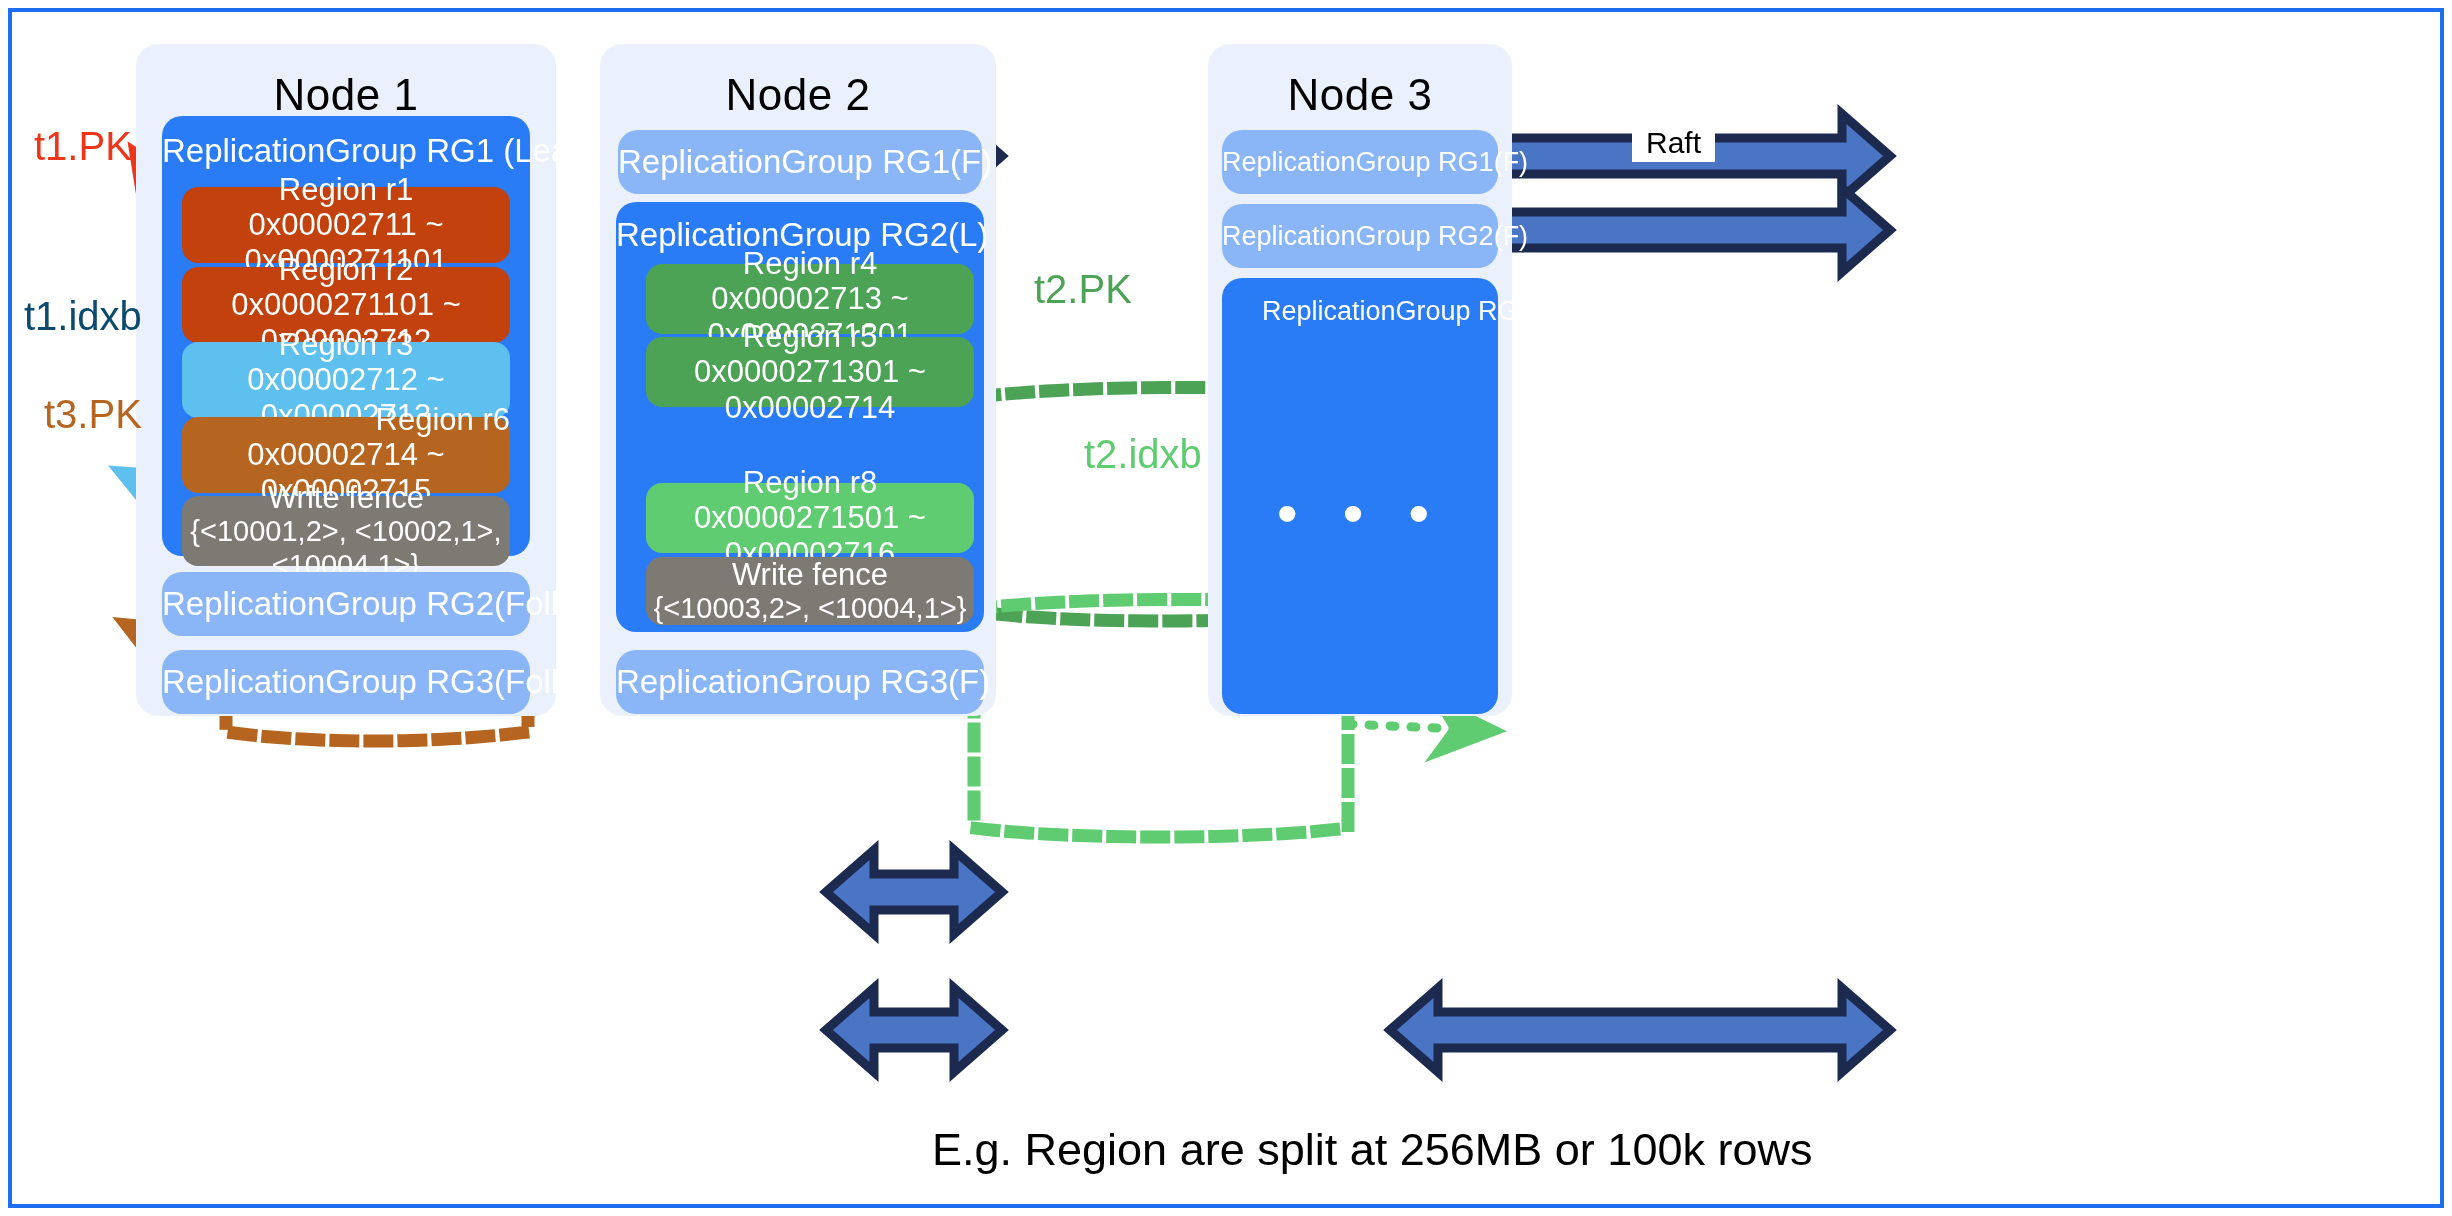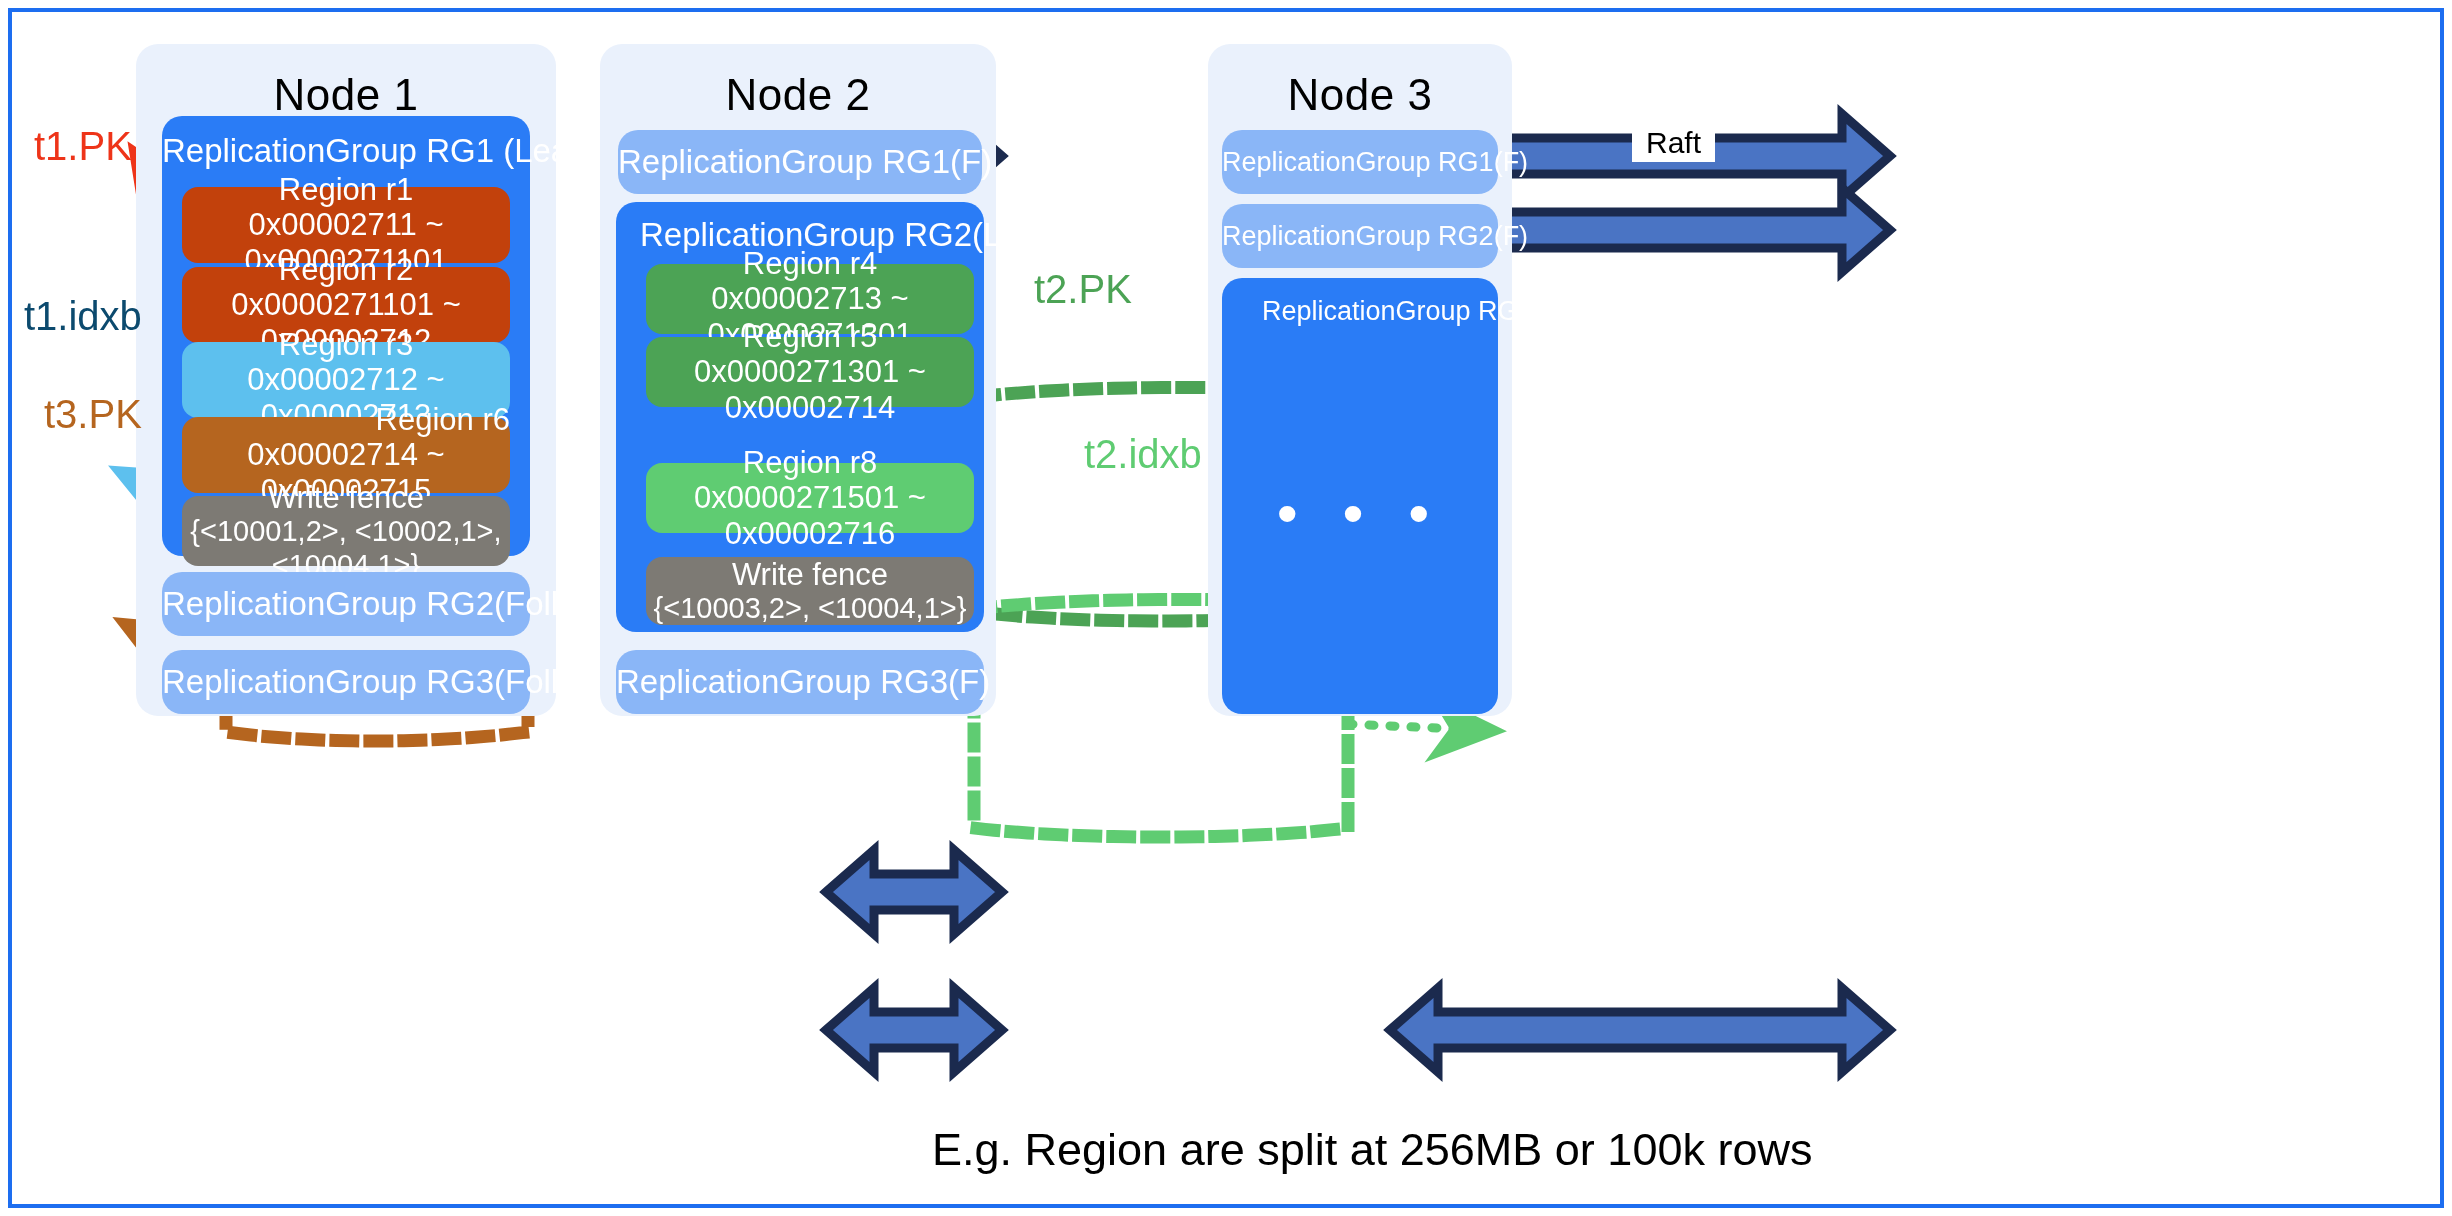--- a/index.html
+++ b/index.html
@@ -196,31 +196,31 @@
 
   <div class="node-panel" style="left:588px;top:32px;width:396px;height:672px;">
     <div class="node-title">Node 2</div>
   </div>
 
   <div class="rg rg-follower" style="left:606px;top:118px;width:364px;height:64px;">
     <div class="rg-label">ReplicationGroup RG1(F)</div>
   </div>
 
   <div class="rg rg-leader" style="left:604px;top:190px;width:368px;height:430px;">
-    <div class="rg-label" style="top:14px;margin-left:24px;">ReplicationGroup RG2(L)</div>
+    <div class="rg-label" style="top:14px;">ReplicationGroup RG2(L)</div>
   </div>
   <div class="region r-green-dark" style="left:634px;top:252px;width:328px;height:70px;">
     <div class="r-name">Region r4</div>
     <div class="r-range">0x00002713 ~ 0x0000271301</div>
   </div>
   <div class="region r-green-dark" style="left:634px;top:325px;width:328px;height:70px;">
     <div class="r-name">Region r5</div>
     <div class="r-range">0x0000271301 ~ 0x00002714</div>
   </div>
-  <div class="region r-green-light" style="left:634px;top:451px;width:328px;height:70px;align-items:center;">
+  <div class="region r-green-light" style="left:634px;top:471px;width:328px;height:70px;align-items:center;">
     <div class="r-name">Region r8</div>
     <div class="r-range">0x0000271501 ~ 0x00002716</div>
   </div>
   <div class="region r-fence" style="left:634px;top:545px;width:328px;height:68px;">
     <div class="r-name">Write fence</div>
     <div class="r-range">{&lt;10003,2&gt;, &lt;10004,1&gt;}</div>
   </div>
 
   <div class="rg rg-follower" style="left:604px;top:638px;width:368px;height:64px;">
     <div class="rg-label">ReplicationGroup RG3(F)</div>

